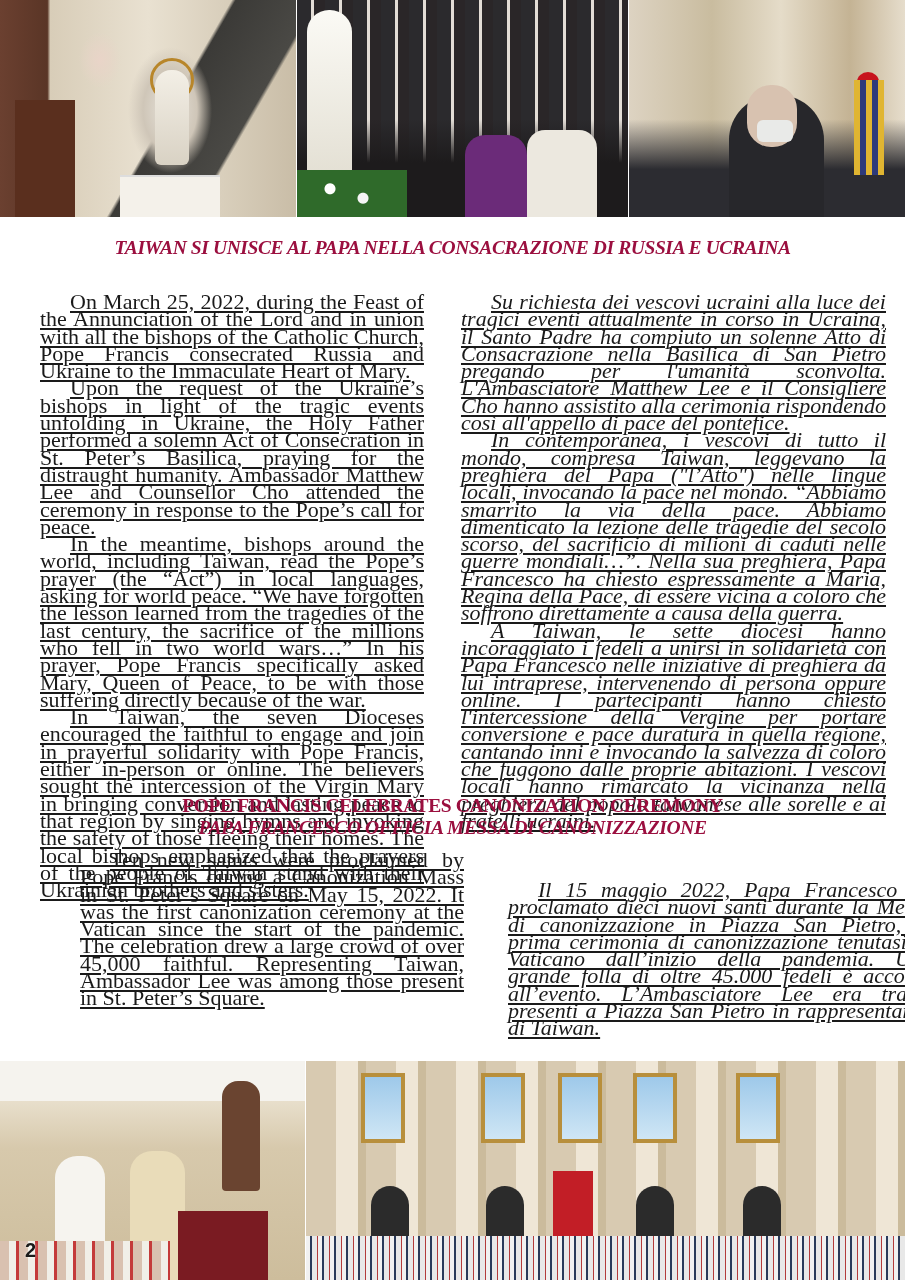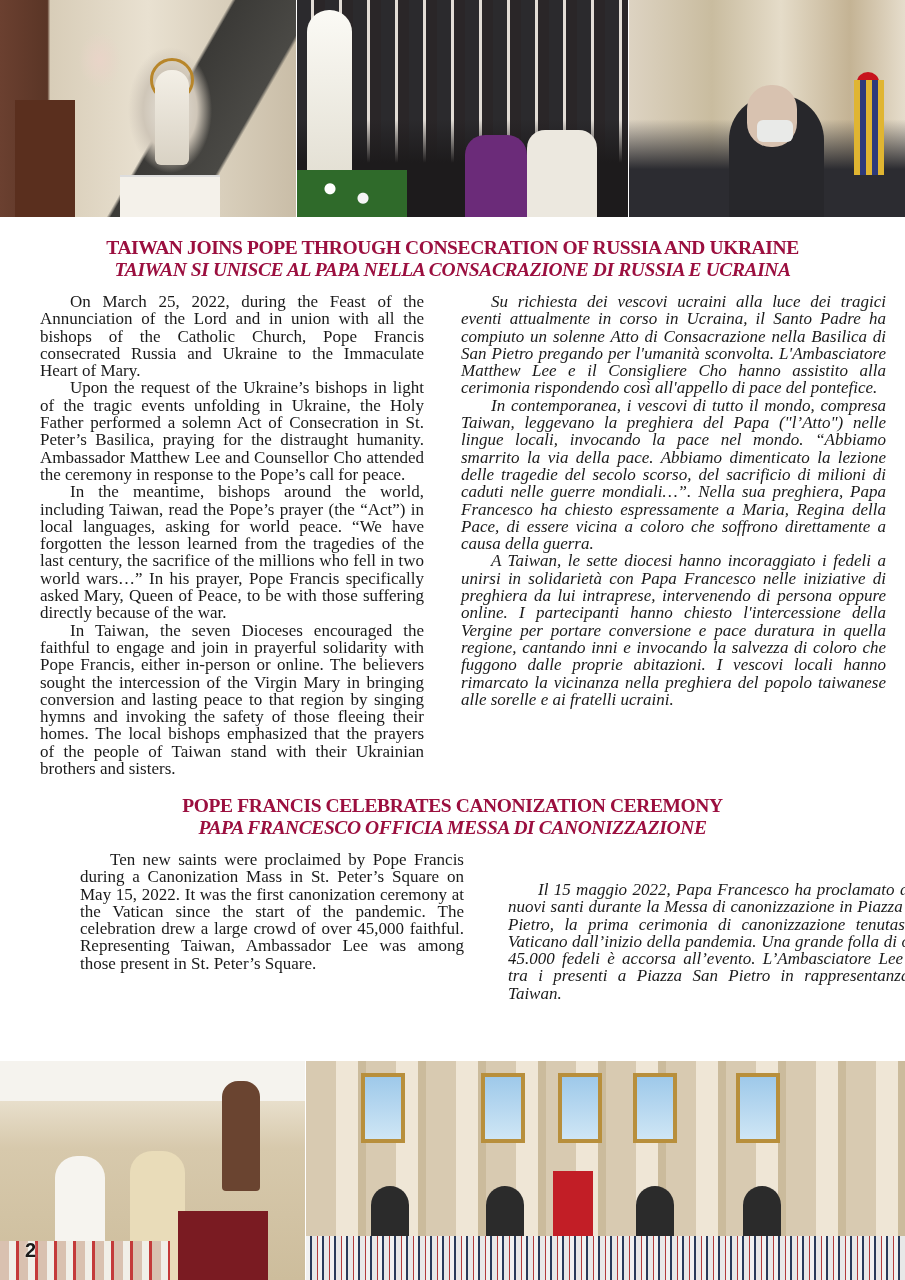--- a/index.html
+++ b/index.html
@@ -62,21 +62,21 @@
   .page-number { position: absolute; left: 25px; top: 1239px; font-family: "Liberation Sans", sans-serif; font-size: 20px; font-weight: bold; color: #1a1a1a; text-shadow: 0 0 3px #fff; }
 
   
   .title-block { position: absolute; left: 0; width: 905px; text-align: center; color: #9b0f3f; }
   .title-en { font-family: "Liberation Serif", serif; font-weight: bold; font-size: 19.5px; letter-spacing: -0.4px; line-height: 22px; }
   .title-it { font-family: "Liberation Serif", serif; font-weight: bold; font-style: italic; font-size: 19.5px; letter-spacing: -0.4px; line-height: 22px; }
   #t1 { top: 237px; }
   #t2 { top: 795px; }
 
   
-  .col { position: absolute; font-size: 17px; line-height: 17.3px; text-align: justify; hyphens: auto; }
+  .col { position: absolute; font-size: 22px; line-height: 17.3px; text-align: justify; hyphens: auto; text-decoration: underline; }
   .col p { margin: 0; text-indent: 30px; }
   .col-en { left: 40px; width: 384px; }
   .col-it { left: 461px; width: 425px; font-style: italic; }
   #c1en { top: 293px; }
   #c1it { top: 293px; }
   #c2en { top: 851px; margin-left: 40px; }
   #c2it { top: 881px; margin-left: 47px; }
 </style>
 </head>
 <body>
@@ -95,21 +95,20 @@
 </div>
 <div class="photo" id="p3">
   <div class="man"></div>
   <div class="head"></div>
   <div class="mask"></div>
   <div class="plume"></div>
   <div class="guard"></div>
 </div>
 
 <div class="title-block" id="t1">
-  <div class="title-en">TAIWAN JOINS POPE THROUGH CONSECRATION OF RUSSIA AND UKRAINE</div>
   <div class="title-it">TAIWAN SI UNISCE AL PAPA  NELLA CONSACRAZIONE DI RUSSIA E UCRAINA</div>
 </div>
 
 <div class="col col-en" id="c1en">
   <p>On March 25, 2022, during the Feast of the Annunciation of the Lord and in union with all the bishops of the Catholic Church, Pope Francis consecrated Russia and Ukraine to the Immaculate Heart of Mary.</p>
   <p>Upon the request of the Ukraine’s bishops in light of the tragic events unfolding in Ukraine, the Holy Father performed a solemn Act of Consecration in St. Peter’s Basilica, praying for the distraught humanity. Ambassador Matthew Lee and Counsellor Cho attended the ceremony in response to the Pope’s call for peace.</p>
   <p>In the meantime, bishops around the world, including Taiwan, read the Pope’s prayer (the “Act”) in local languages, asking for world peace. “We have forgotten the lesson learned from the tragedies of the last century, the sacrifice of the millions who fell in two world wars…” In his prayer, Pope Francis specifically asked Mary, Queen of Peace, to be with those suffering directly because of the war.</p>
   <p>In Taiwan, the seven Dioceses encouraged the faithful to engage and join in prayerful solidarity with Pope Francis, either in-person or online. The believers sought the intercession of the Virgin Mary in bringing conversion and lasting peace to that region by singing hymns and invoking the safety of those fleeing their homes. The local bishops emphasized that the prayers of the people of Taiwan stand with their Ukrainian brothers and sisters.</p>
 </div>
 

